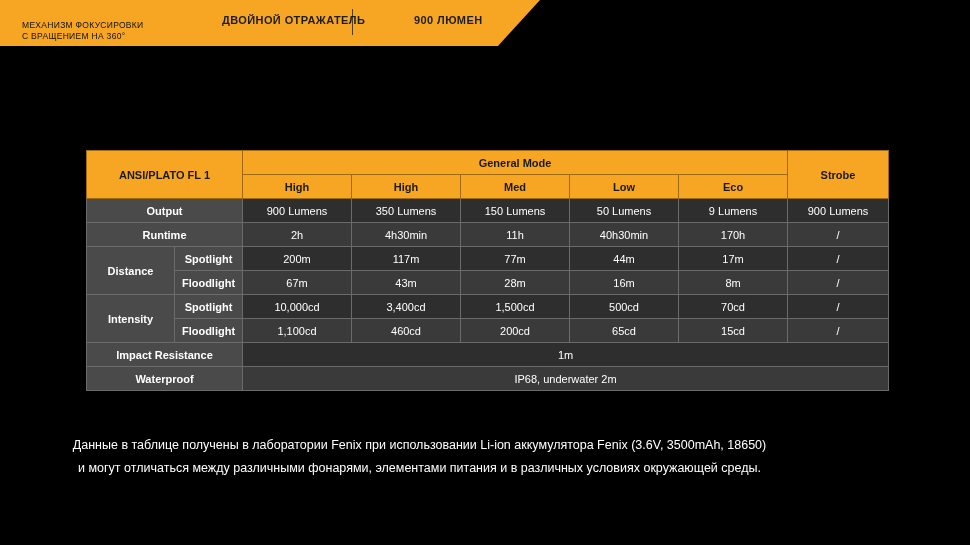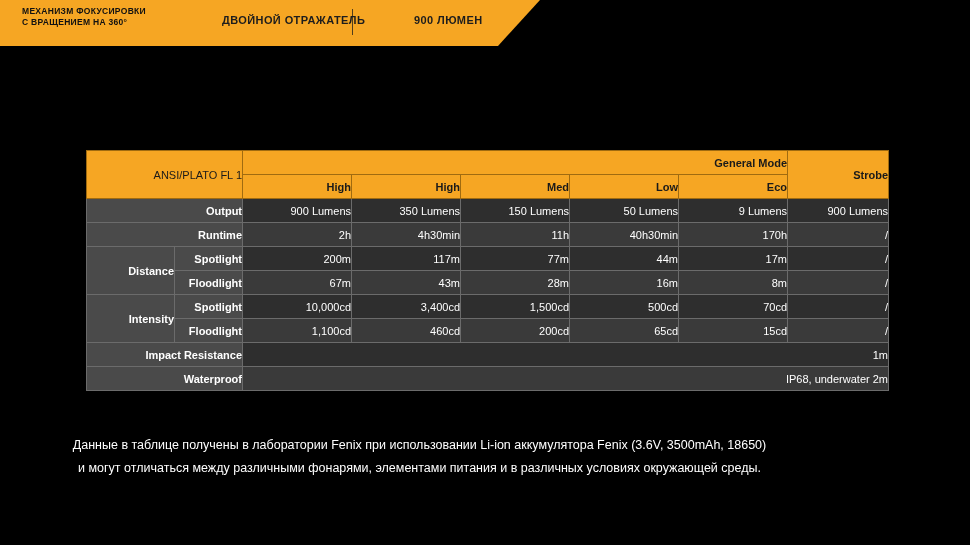--- a/index.html
+++ b/index.html
@@ -61,56 +61,56 @@
     font-weight: bold;
     letter-spacing: 2px;
     line-height: 30px;
     font-family: "DejaVu Sans", sans-serif;
   }
   .logo-sub {
     color: #111;
     font-size: 8.5px;
     line-height: 11px;
     letter-spacing: .3px;
-    margin-top: 0;
-    font-weight: bold;
+    margin-top: 14px;
+    font-weight: normal;
   }
   .logo-sub .l2 { color:#111; }
 
   
   .table-wrap {
     position: absolute;
     left: 86px; top: 150px;
     width: 800px;
   }
   table.spec {
     border-collapse: collapse;
     width: 800px;
     table-layout: fixed;
   }
   table.spec td, table.spec th {
     border: 1px solid #6b6b6b;
-    text-align: right;
+    text-align: center;
     vertical-align: middle;
     color: #ffffff;
     font-size: 11px;
     padding: 0;
     height: 24px;
   }
   .hdr-orange {
     background: #f6a623;
     color: #1a1a1a !important;
     font-weight: bold;
     border-color: #a06b10 !important;
   }
   .hdr-general { font-size: 13px; }
   .hdr-mode { font-size: 12px; }
   .hdr-ansi {
     font-size: 12.5px;
-    font-weight: normal;
+    font-weight: bold;
   }
   .hdr-strobe { font-size: 12.5px; }
 
   .row-label {
     background: #4a4a4a;
     font-weight: bold;
     font-size: 12px;
   }
   .row-sublabel {
     background: #4a4a4a;

